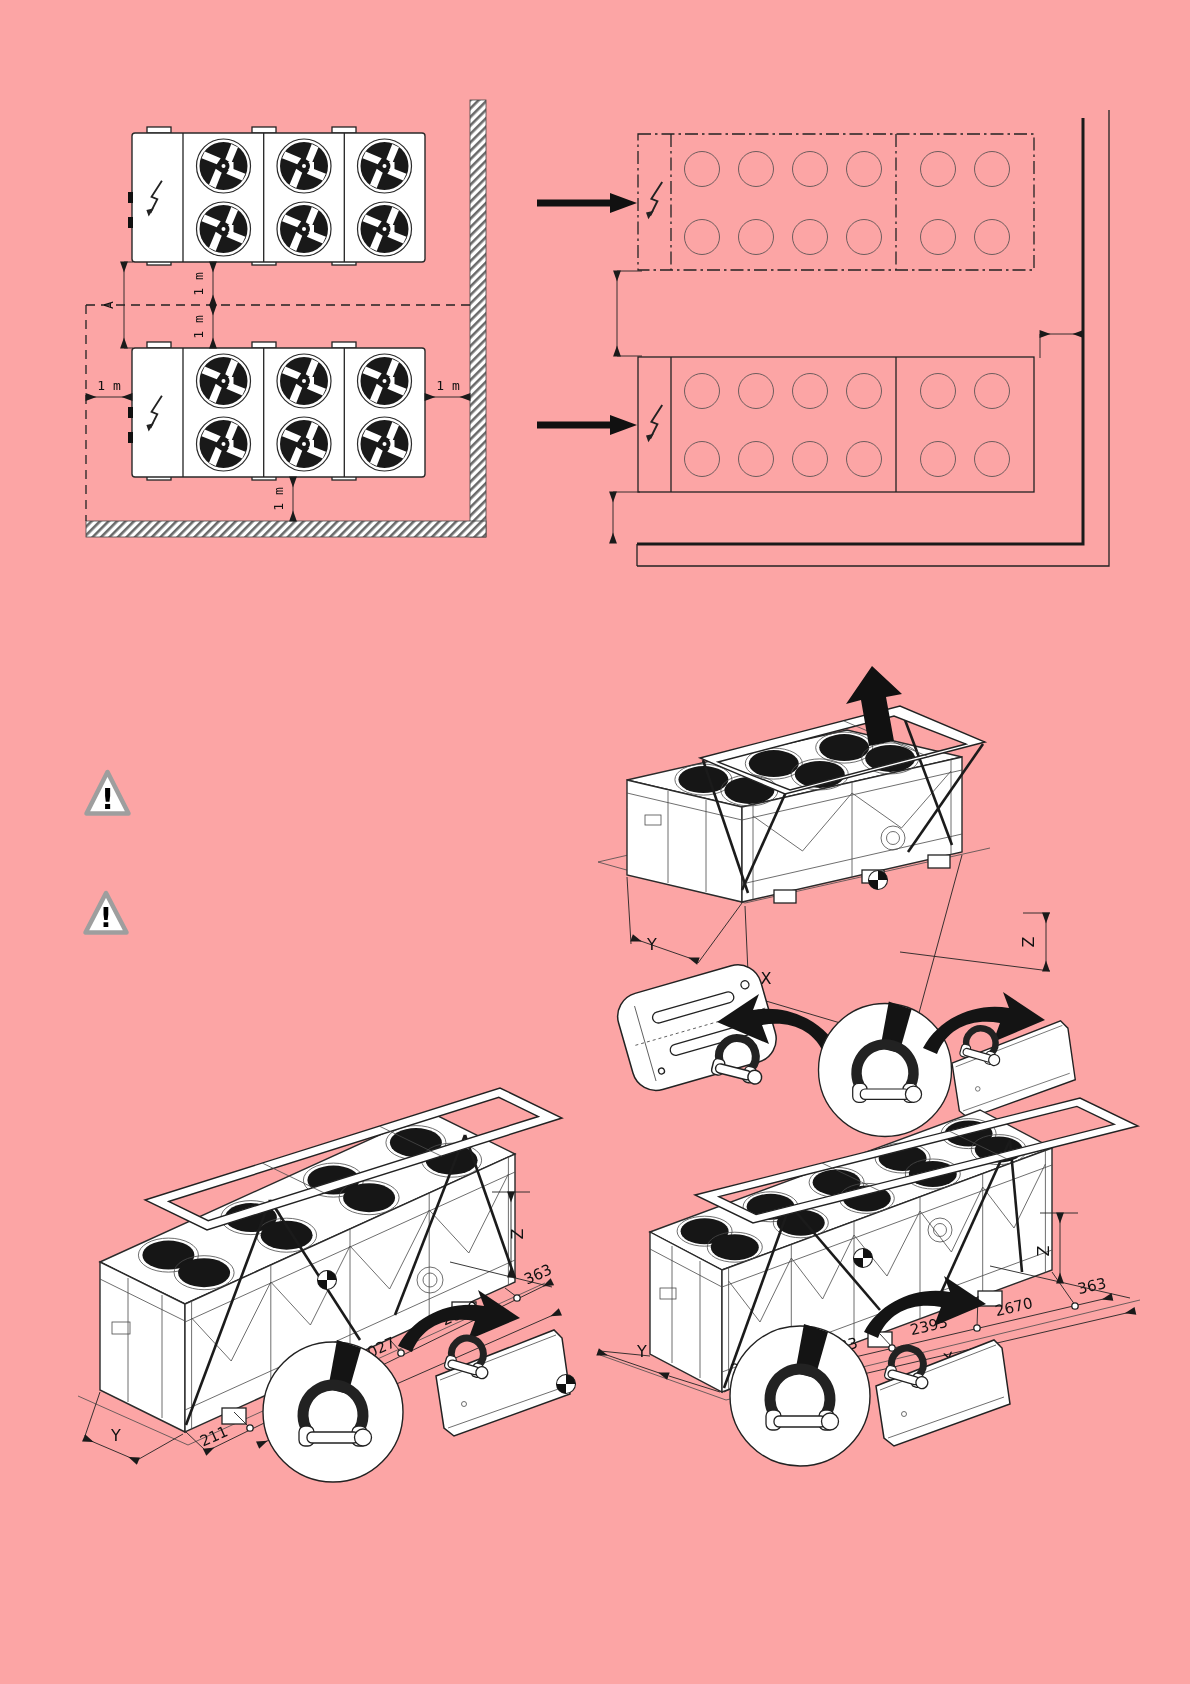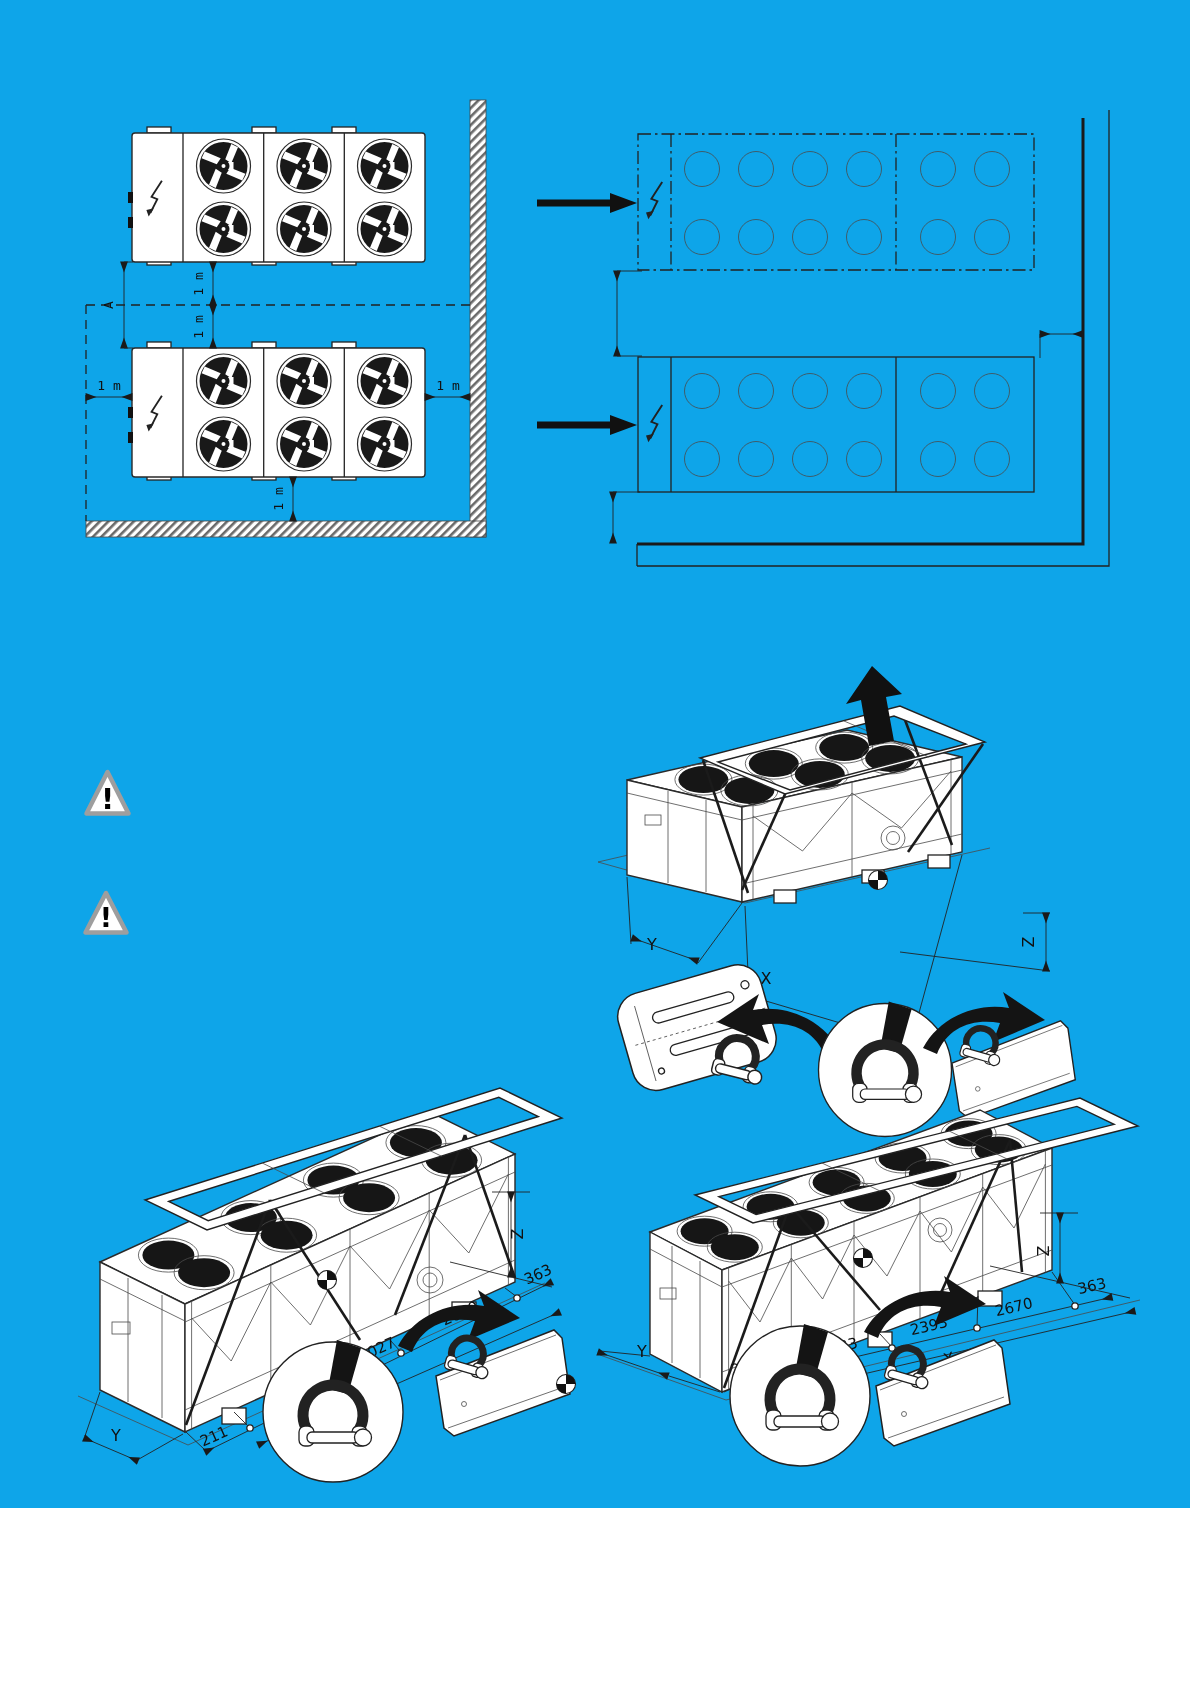--- a/index.html
+++ b/index.html
@@ -1,16 +1,16 @@
 <!DOCTYPE html>
 <html><head>
 <meta charset="utf-8">
 <style>
   html,body{margin:0;padding:0;background:#fff;}
-  #page{position:relative;width:1190px;height:1508px;background:#0ea5e9;overflow:hidden;
+  #page{position:relative;width:1190px;height:1684px;background:#fca5a5;overflow:hidden;
         font-family:"DejaVu Sans",sans-serif;}
   svg text{user-select:none;}
   .face{fill:#ffffff;stroke:#2a2a2a;stroke-width:1.4;}
   .wso{fill:#ffffff;stroke:#222222;stroke-width:1.3;}
   .wso15{fill:#ffffff;stroke:#222222;stroke-width:1.5;}
   .thin{fill:none;stroke:#4a4a4a;stroke-width:0.8;}
   .ln{fill:none;stroke:#222222;stroke-width:1.3;}
   .ln3{fill:none;stroke:#1a1a1a;stroke-width:3;}
   .dim{fill:none;stroke:#222222;stroke-width:0.9;}
   .dim-a{fill:none;stroke:#222222;stroke-width:0.9;marker-start:url(#ar);marker-end:url(#ar);}

